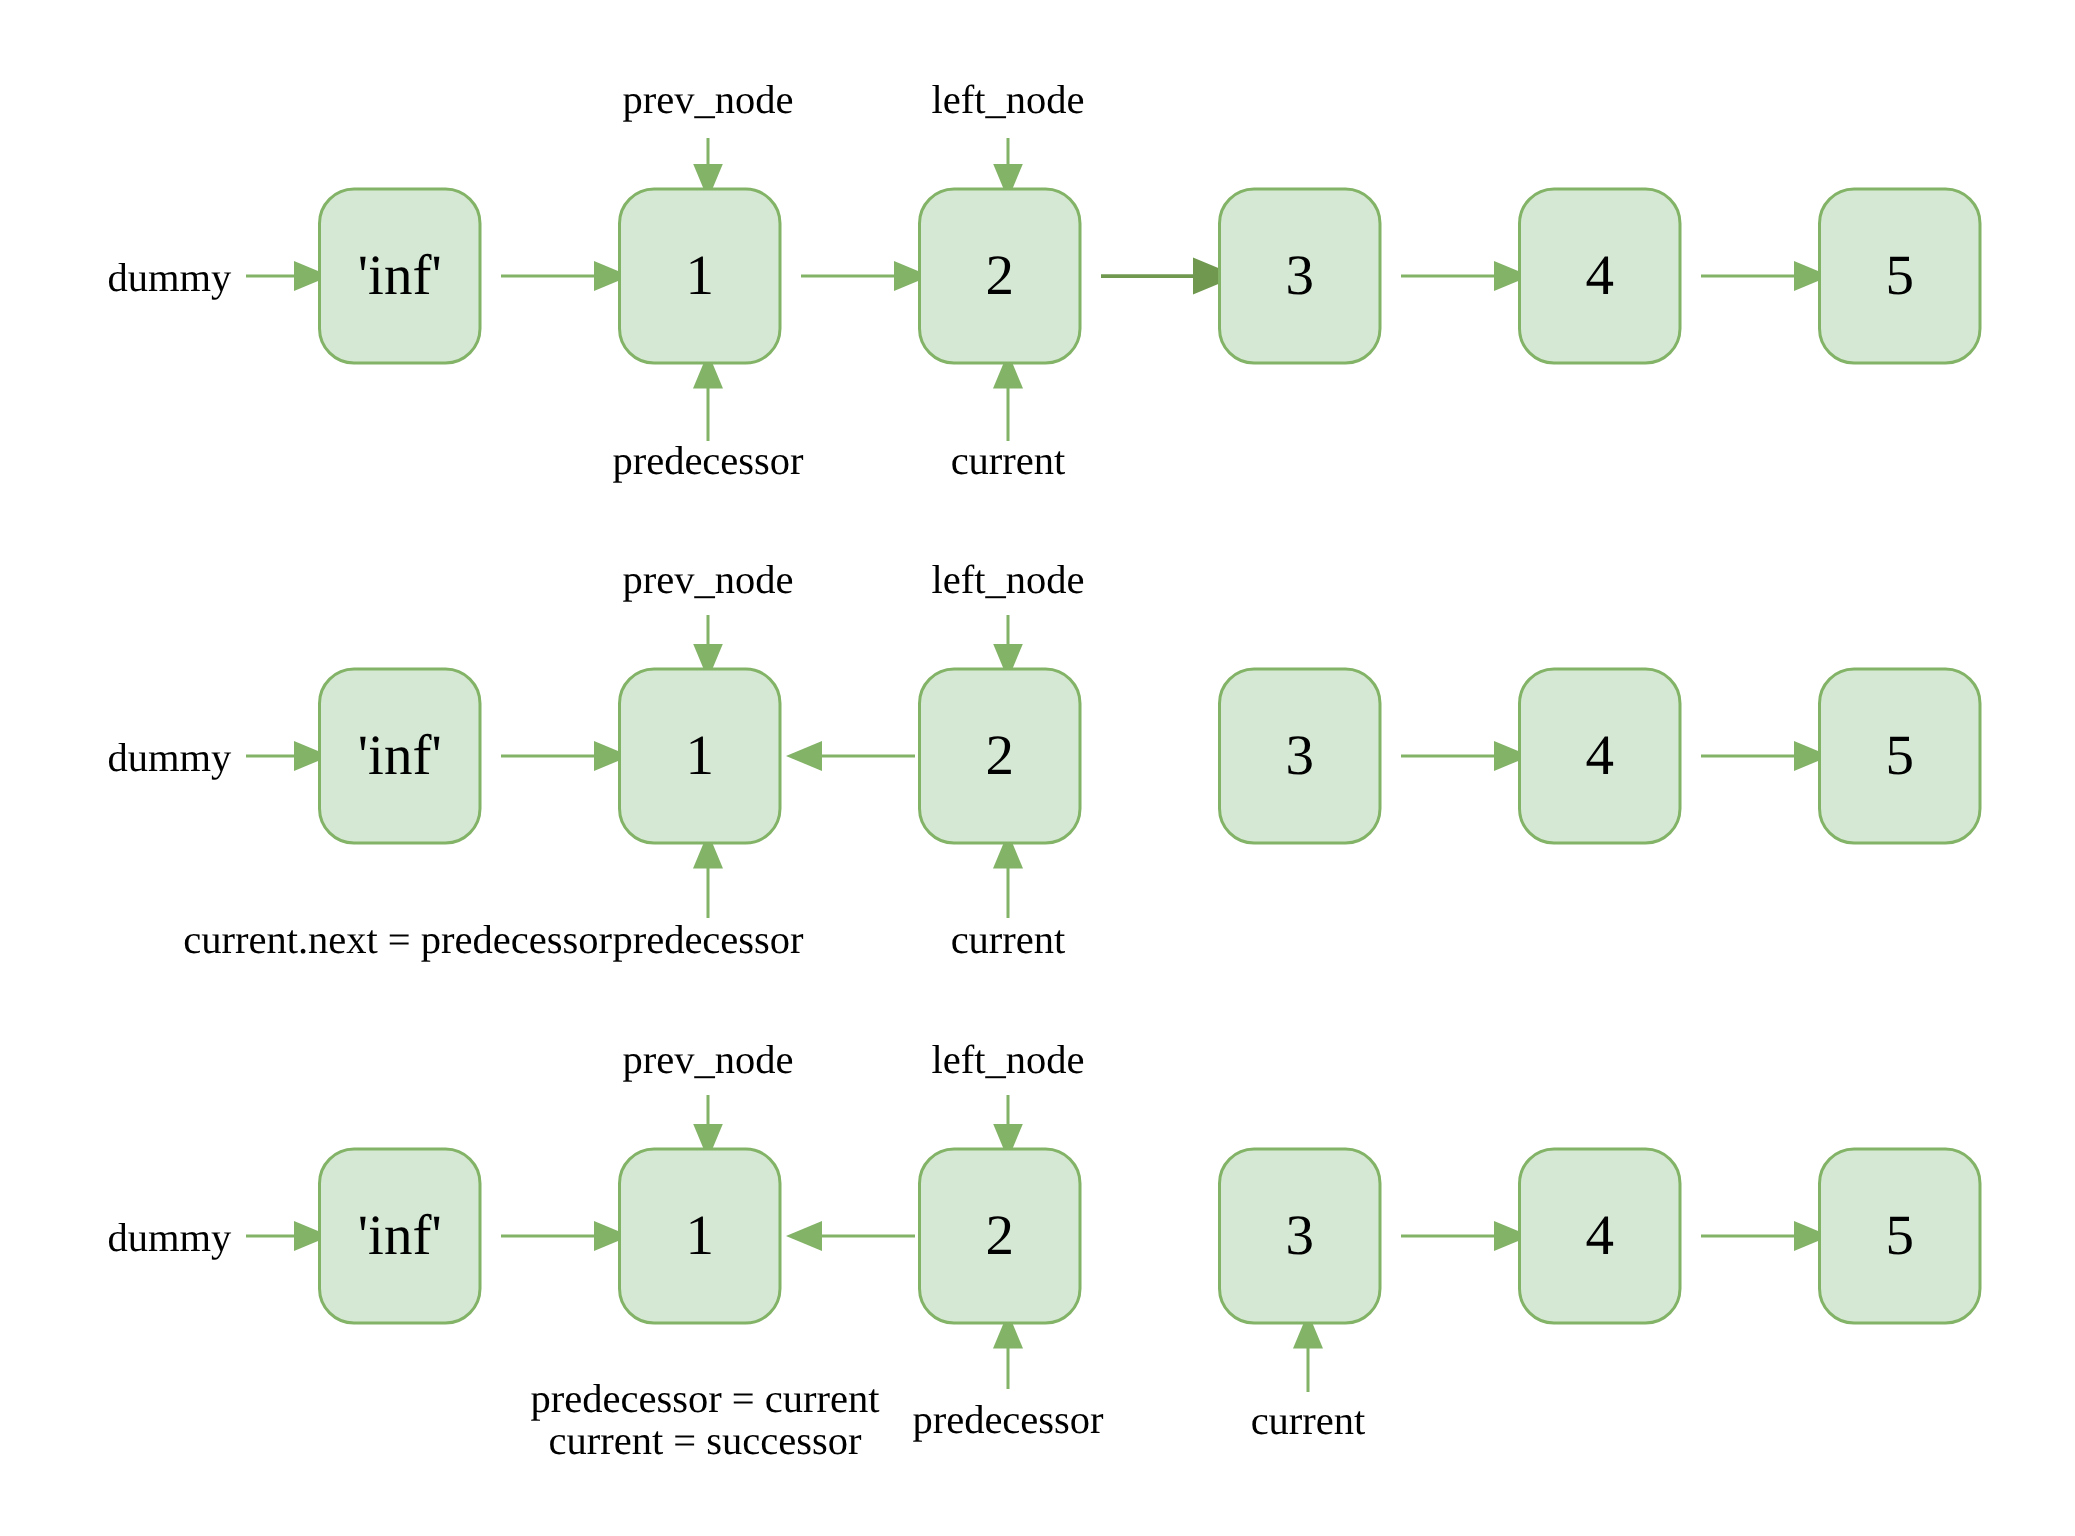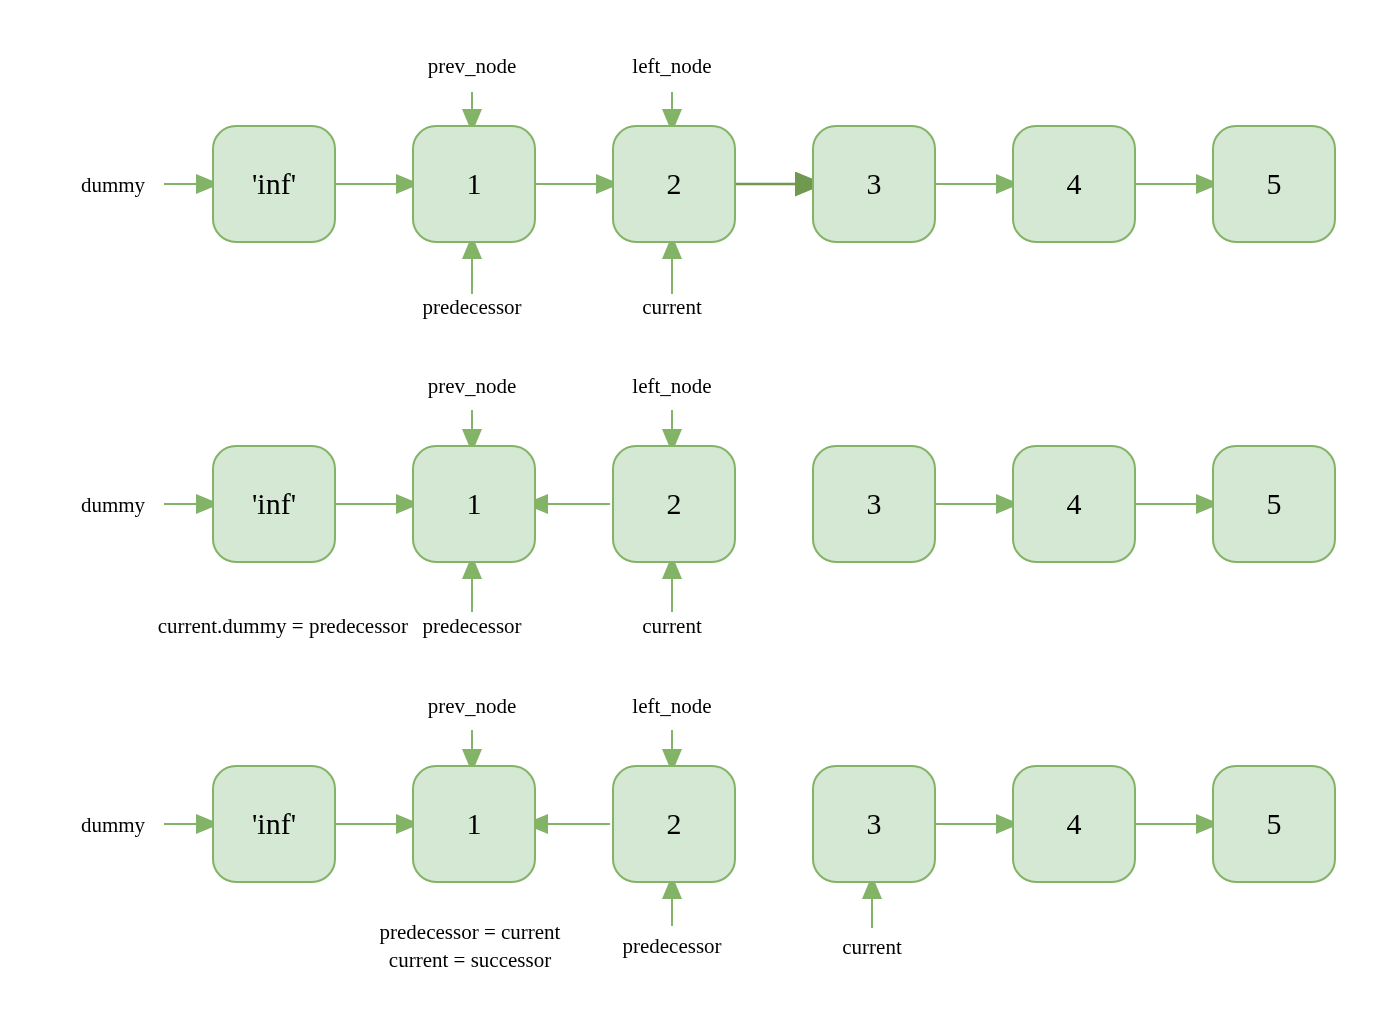--- a/index.html
+++ b/index.html
@@ -4,27 +4,27 @@
 <style>
   html,body{margin:0;padding:0;background:#fff;}
   .canvas{
     position:relative;width:1383px;height:1024px;background:var(--background,#fff);
     font-family:"Liberation Serif",serif;overflow:hidden;
   }
   .connector-layer{position:absolute;left:0;top:0;width:1383px;height:1024px;}
   .connector-layer line{stroke:var(--arrow,#82b366);stroke-width:2;}
   .connector-layer line.dark{stroke:var(--arrow_dark,#71984f);stroke-width:2.5;}
   .node{
-    position:absolute;width:124px;height:118px;box-sizing:border-box;
+    position:absolute;width:109px;height:118px;box-sizing:border-box;
     background:var(--node_fill,#d5e8d4);border:2px solid var(--node_stroke,#82b366);
     border-radius:24px;display:flex;align-items:center;justify-content:center;
-    font-size:30px;color:var(--node_text,#000);
+    font-size:38px;color:var(--node_text,#000);
   }
   .lbl{
-    position:absolute;width:200px;text-align:center;font-size:21px;line-height:26px;
+    position:absolute;width:200px;text-align:center;font-size:27px;line-height:26px;
     color:var(--label_text,#000);white-space:nowrap;
   }
   .lbl.right{width:350px;text-align:right;}
   .watermark{
     position:absolute;right:8px;top:991px;font-family:"Liberation Sans",sans-serif;
     font-size:20px;color:var(--watermark,#b9b9b9);
   }
 </style>
 </head>
 <body>
@@ -85,21 +85,21 @@
   <div class="node" style="left:212px;top:125px;">'inf'</div>
   <div class="node" style="left:412px;top:125px;">1</div>
   <div class="node" style="left:612px;top:125px;">2</div>
   <div class="node" style="left:812px;top:125px;">3</div>
   <div class="node" style="left:1012px;top:125px;">4</div>
   <div class="node" style="left:1212px;top:125px;">5</div>
 
   <div class="lbl" style="left:13px;top:492px;">dummy</div>
   <div class="lbl" style="left:372px;top:373px;">prev_node</div>
   <div class="lbl" style="left:572px;top:373px;">left_node</div>
-  <div class="lbl right" style="left:58px;top:613px;">current.dummy = predecessor</div>
+  <div class="lbl right" style="left:58px;top:613px;">current.next = predecessor</div>
   <div class="lbl" style="left:372px;top:613px;">predecessor</div>
   <div class="lbl" style="left:572px;top:613px;">current</div>
 
   <div class="node" style="left:212px;top:445px;">'inf'</div>
   <div class="node" style="left:412px;top:445px;">1</div>
   <div class="node" style="left:612px;top:445px;">2</div>
   <div class="node" style="left:812px;top:445px;">3</div>
   <div class="node" style="left:1012px;top:445px;">4</div>
   <div class="node" style="left:1212px;top:445px;">5</div>
 

